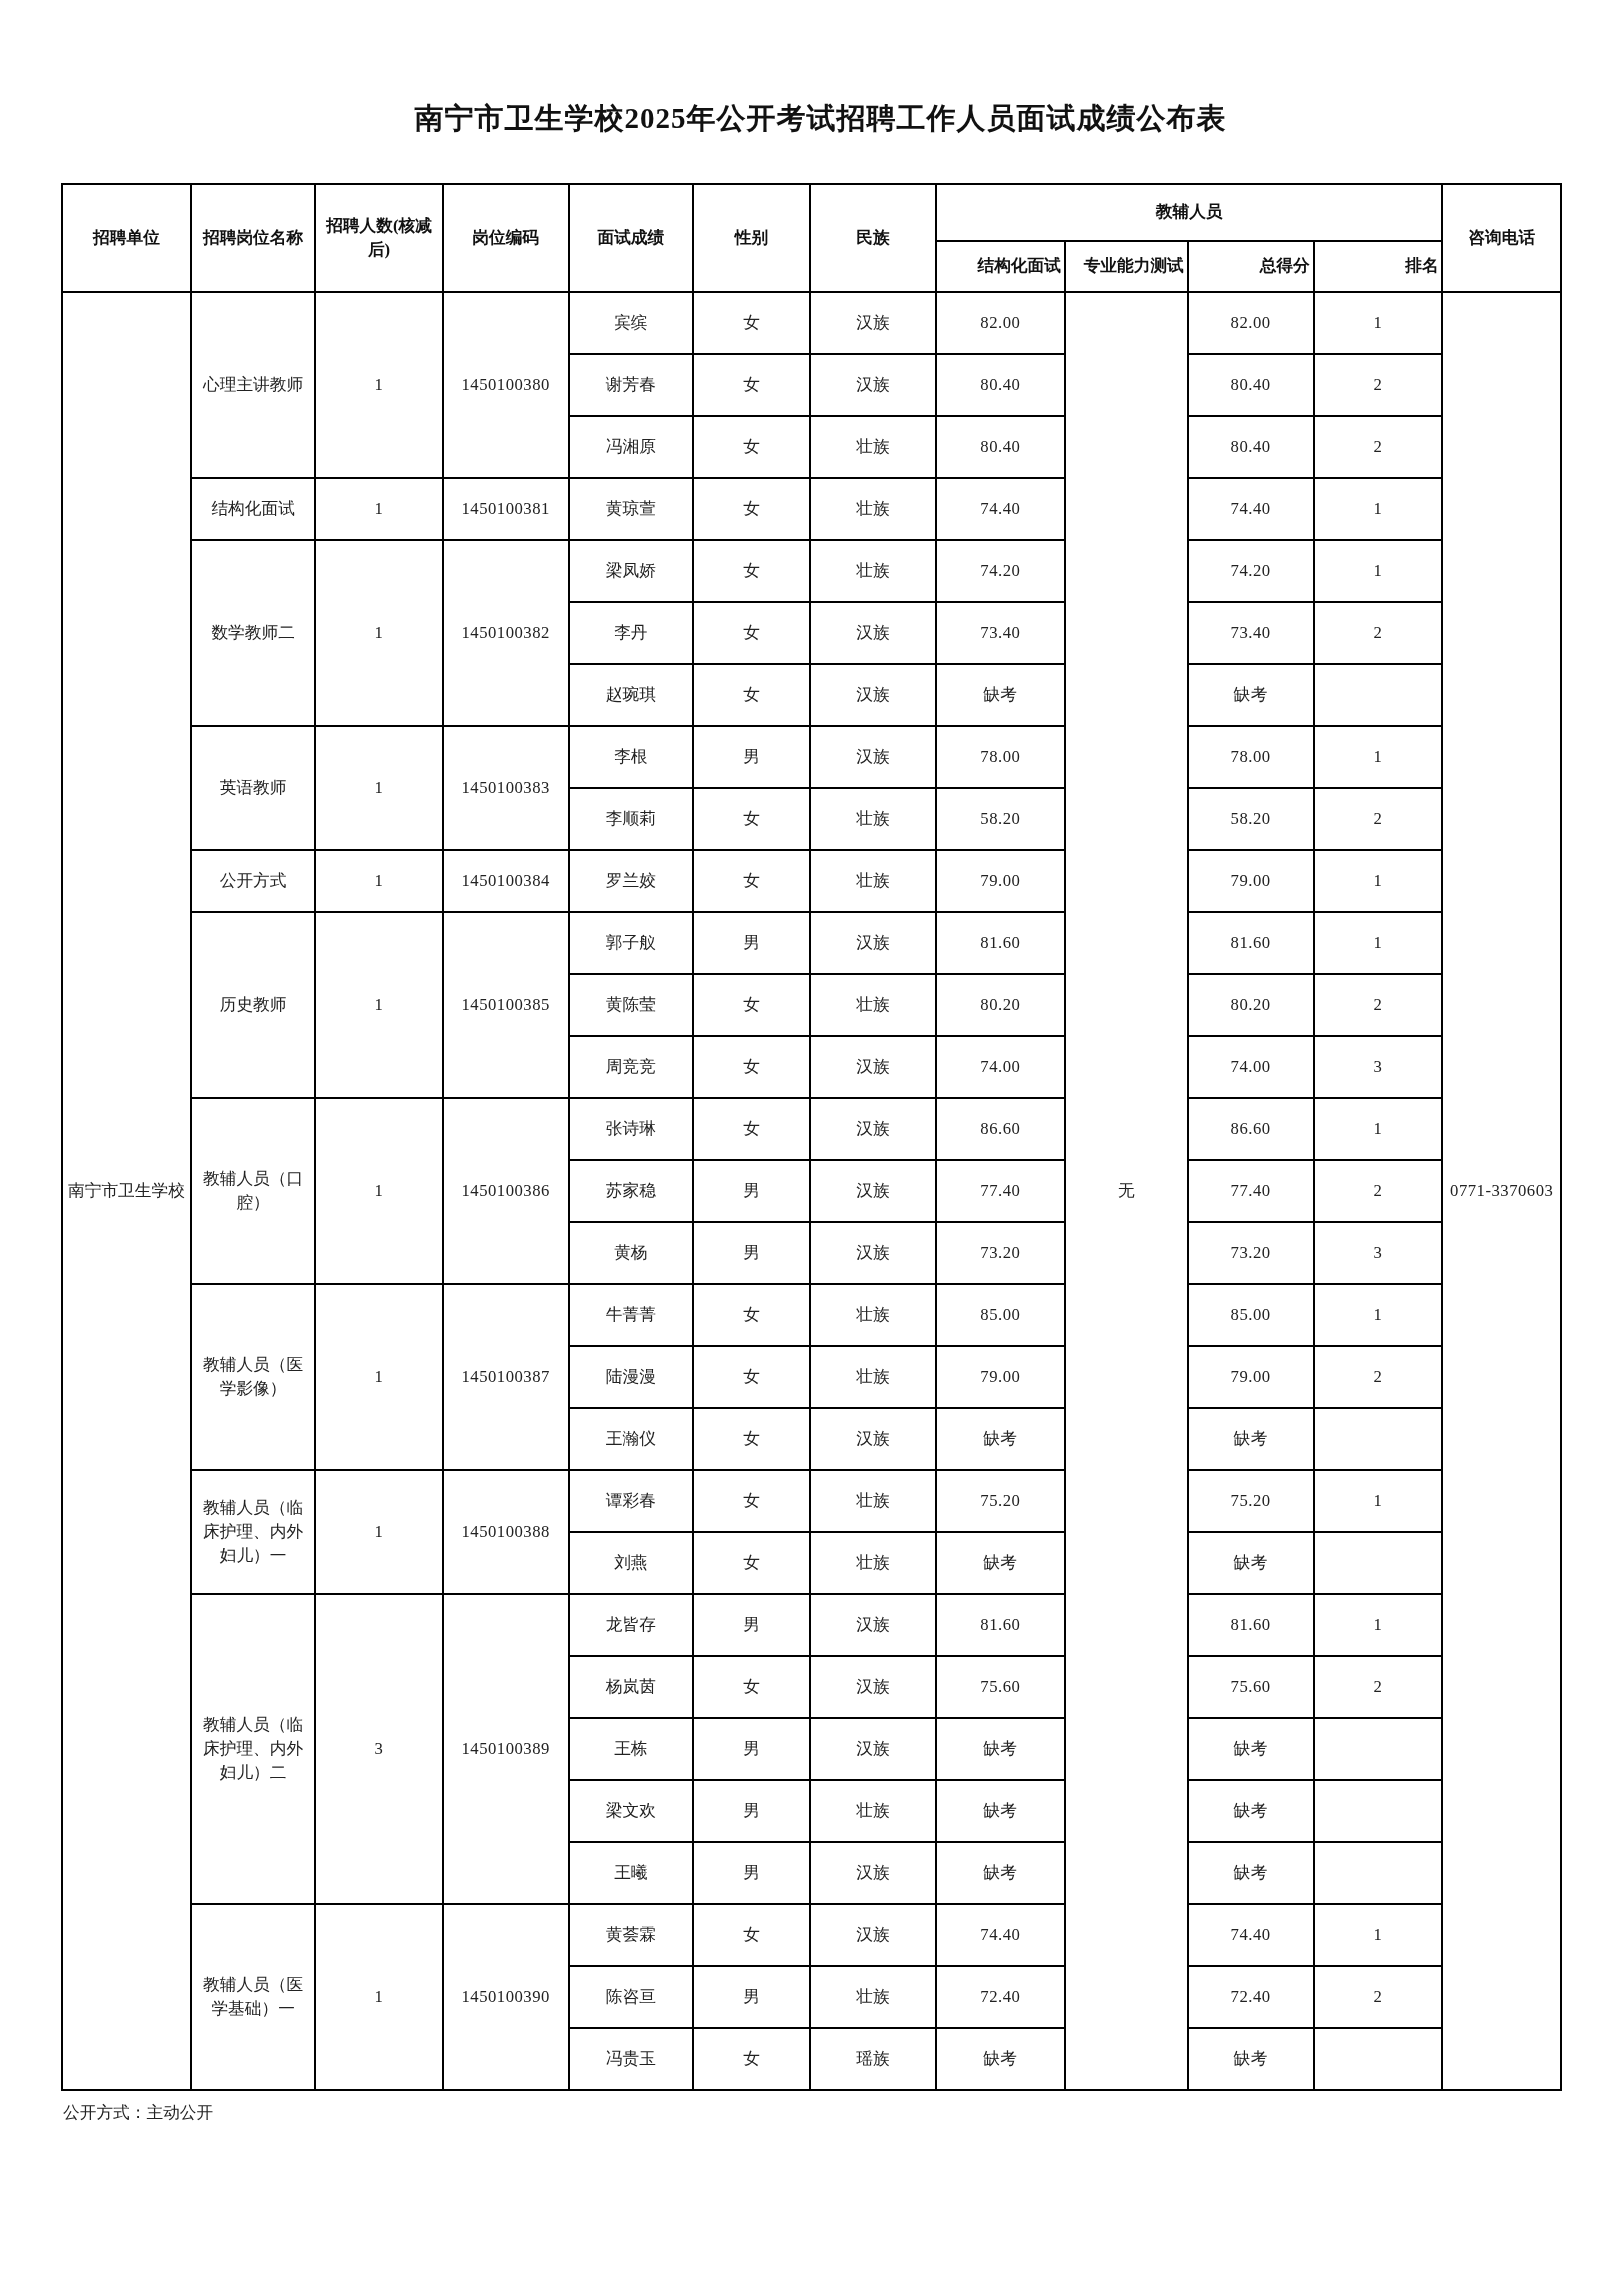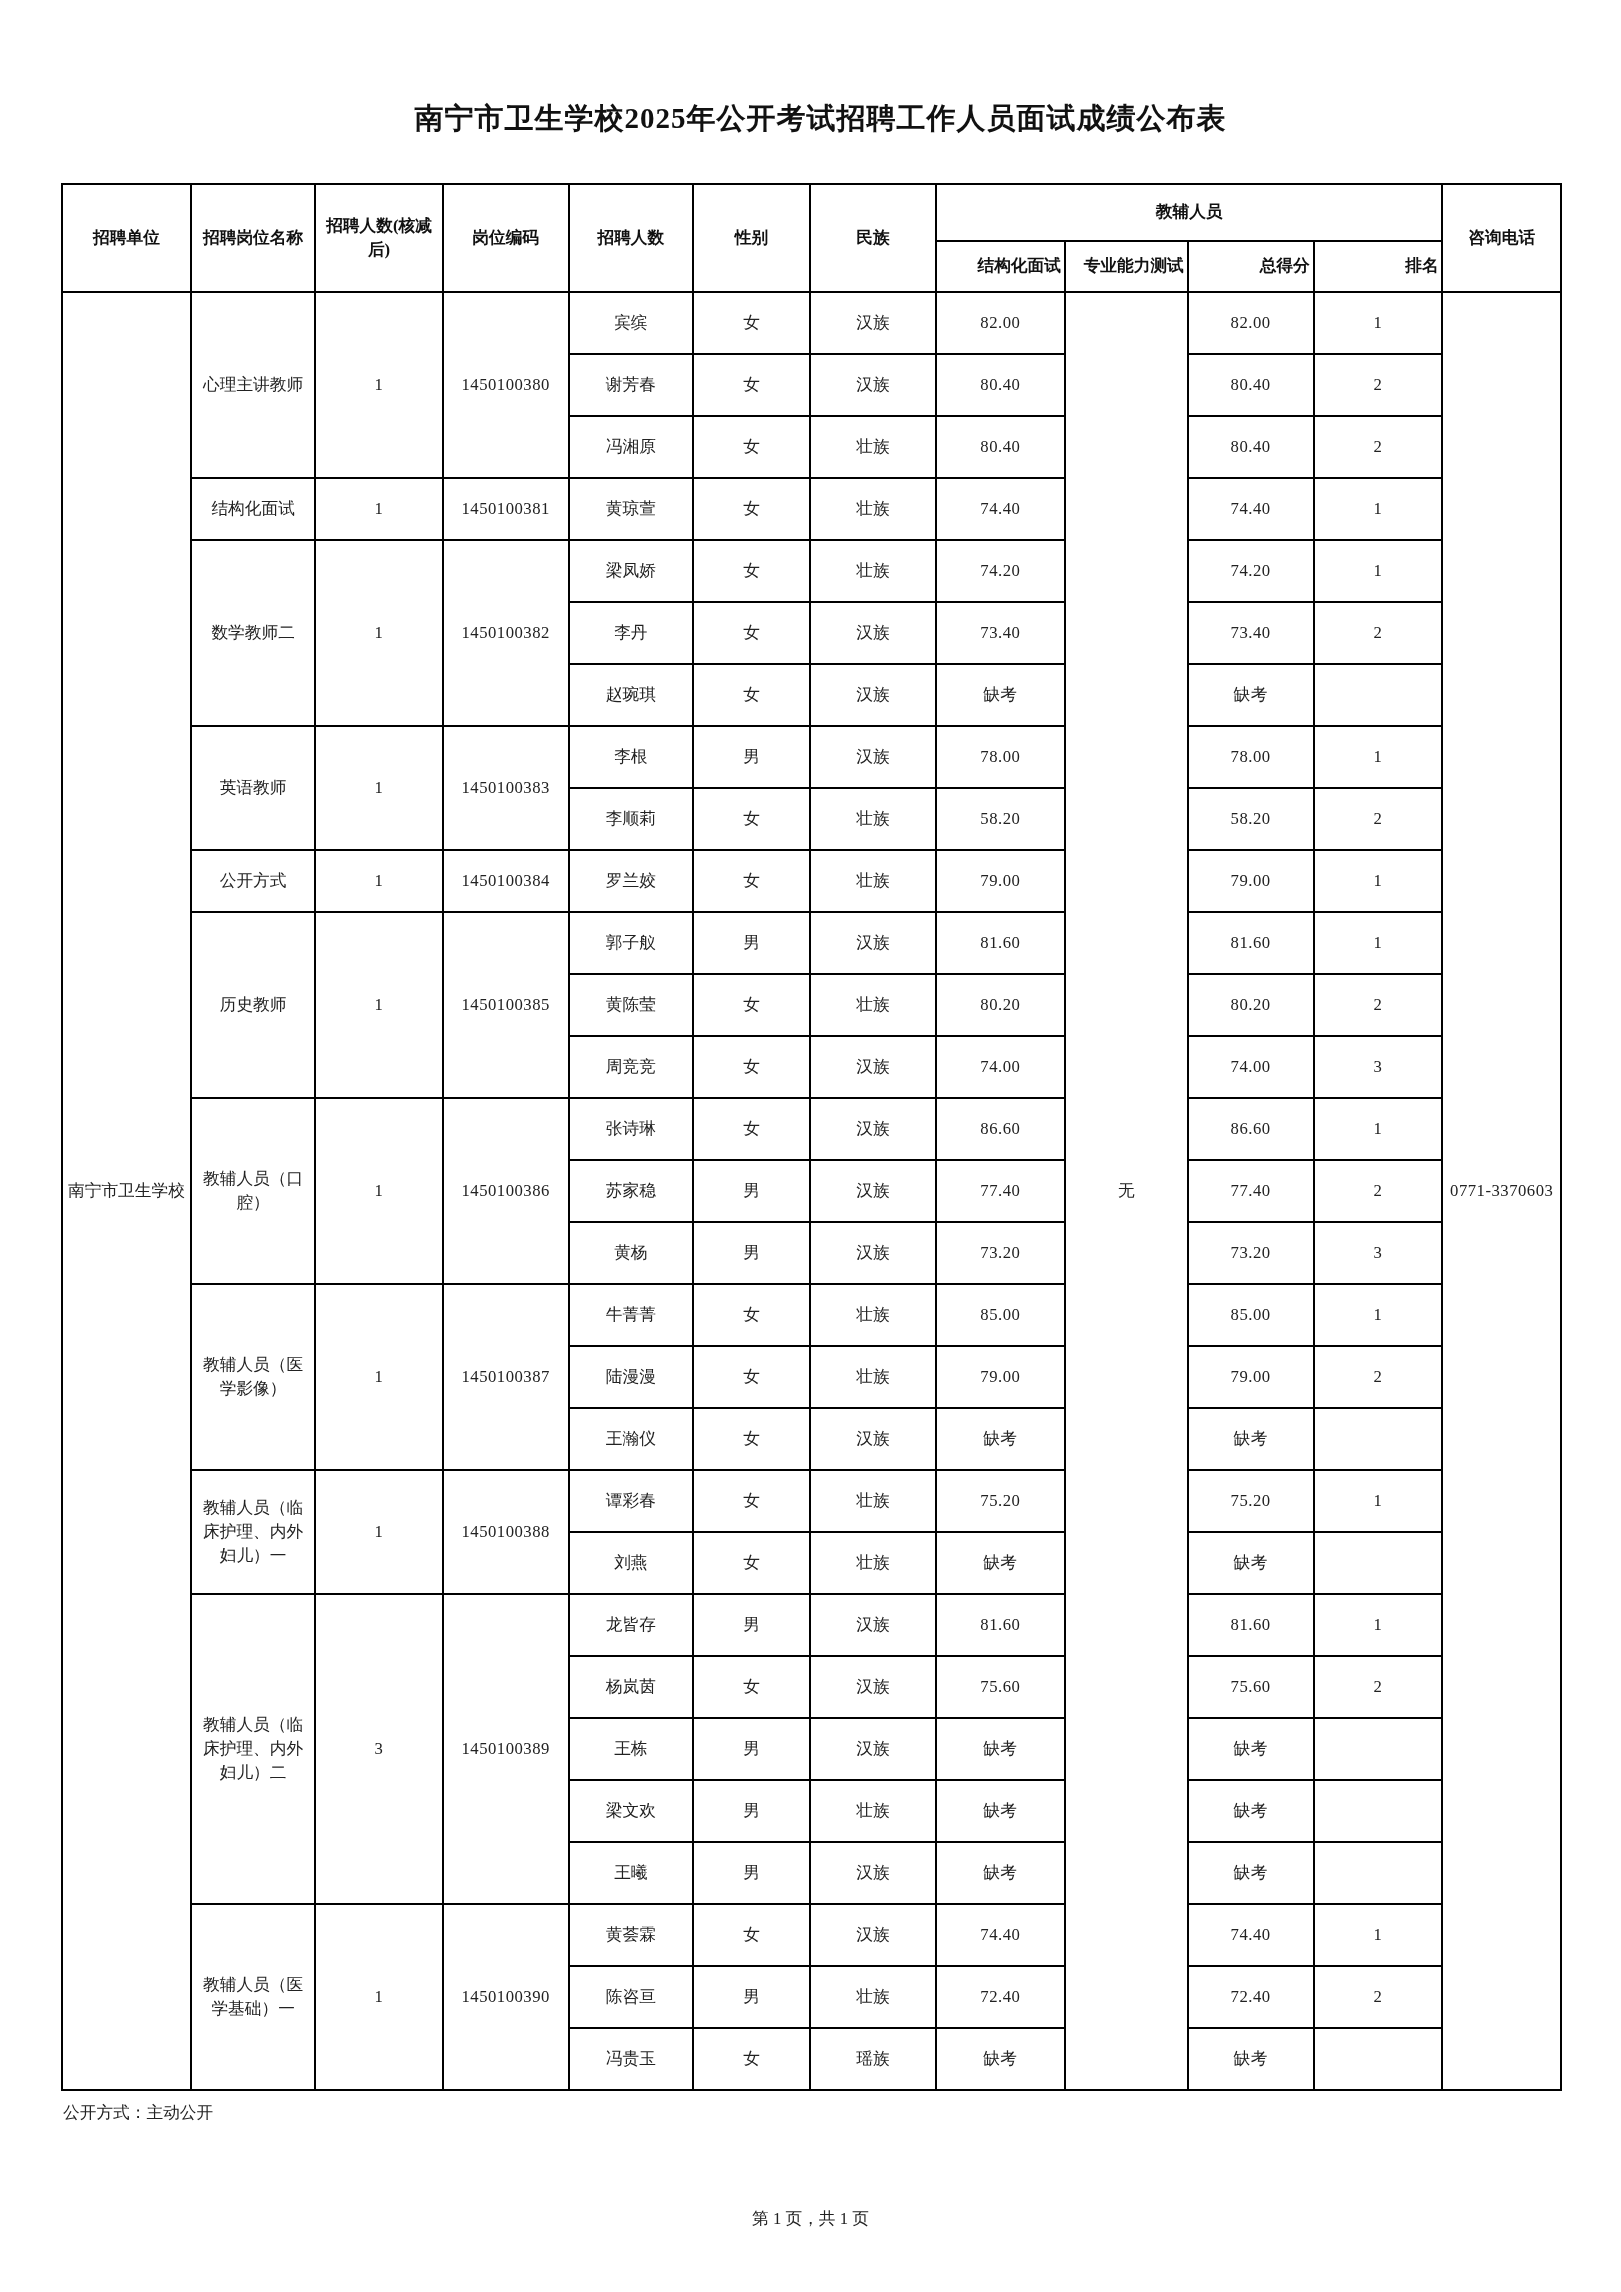--- a/index.html
+++ b/index.html
@@ -83,21 +83,21 @@
       <col style="width:8.4%">
         <col style="width:8.6%">
         <col style="width:7.9%">
     </colgroup>
     <thead>
       <tr class="hdr1">
         <th rowspan="2">招聘单位</th>
         <th rowspan="2">招聘岗位名称</th>
         <th rowspan="2">招聘人数(核减后)</th>
         <th rowspan="2">岗位编码</th>
-        <th rowspan="2">招聘人数</th>
+        <th rowspan="2">面试成绩</th>
         <th rowspan="2">性别</th>
         <th rowspan="2">民族</th>
         <th colspan="4">教辅人员</th>
         <th rowspan="2">咨询电话</th>
       </tr>
       <tr class="hdr2">
         <th>结构化面试</th>
         <th>专业能力测试</th>
         <th>总得分</th>
         <th>排名</th>
@@ -370,16 +370,15 @@
           <td rowspan="1">瑶族</td>
           <td rowspan="1" class="num">缺考</td>
           <td rowspan="1" class="num">缺考</td>
           <td rowspan="1" class="num"></td>
         </tr>
       </tbody>
   </table>
 
   <div class="footer-disclosure">公开方式：主动公开</div>
 
-  <div class="page-footer">第 1 页，共 1 页</div>
 
 </div>
 
 
 </body></html>

